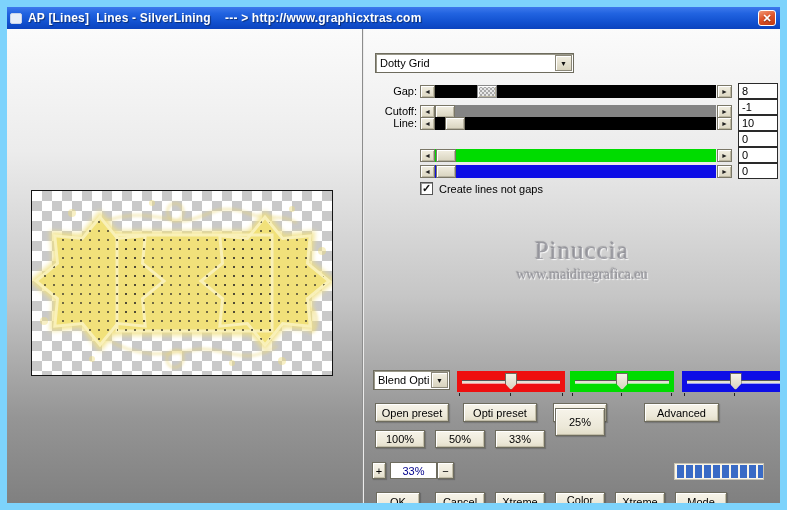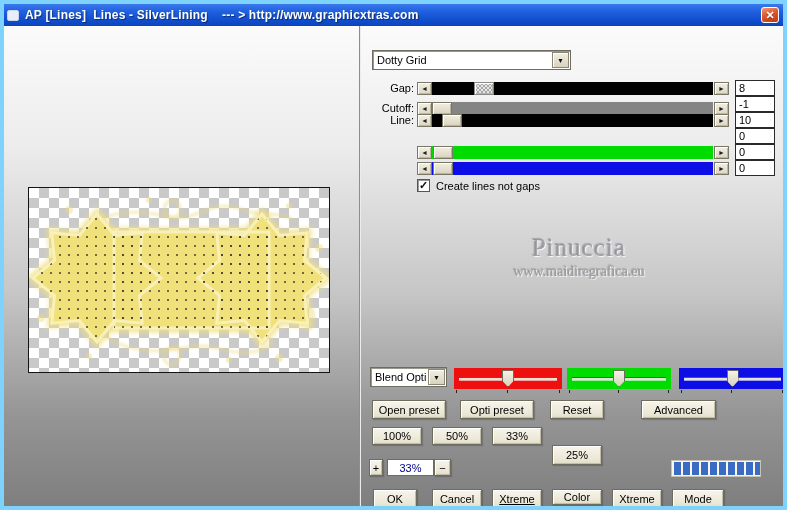--- a/index.html
+++ b/index.html
@@ -1,20 +1,20 @@
 <!DOCTYPE html>
 <html><head>
 <meta charset="utf-8">
 <style>
   * { margin:0; padding:0; box-sizing:border-box; }
   html,body { background:#555; }
   body { font-family:"Liberation Sans", sans-serif; }
   .window{
     position:relative; width:787px; height:510px; overflow:hidden;
-    border:4px solid #7dd3fc; background:#0f766e;
+    border:7px solid #7dd3fc; background:#0f766e;
   }
   
   .titlebar{
     position:absolute; left:0; top:0; width:100%; height:22px;
     background:linear-gradient(180deg,#3d79ec 0%,#2163e0 30%,#1150cf 70%,#0b43be 100%);
     display:flex; align-items:center;
   }
   .app-icon{
     width:12px; height:11px; margin-left:3px; background:#e8eef8;
     border:1px solid #c8d4ea; border-radius:2px;
@@ -353,21 +353,21 @@
     <span class="btick" style="left:778px; top:364px;"></span>
 
     <div class="btn" style="left:368px; top:374px; width:74px; height:19px;">Open preset</div>
     <div class="btn" style="left:456px; top:374px; width:74px; height:19px;">Opti preset</div>
     <div class="btn" style="left:546px; top:374px; width:54px; height:19px;">Reset</div>
     <div class="btn" style="left:637px; top:374px; width:75px; height:19px;">Advanced</div>
 
     <div class="btn" style="left:368px; top:401px; width:50px; height:18px;">100%</div>
     <div class="btn" style="left:428px; top:401px; width:50px; height:18px;">50%</div>
     <div class="btn" style="left:488px; top:401px; width:50px; height:18px;">33%</div>
-    <div class="btn" style="left:548px; top:419px; width:50px; height:20px;">25%</div>
+    <div class="btn" style="left:548px; top:379px; width:50px; height:28px;">25%</div>
 
     <div class="btn" style="left:365px; top:433px; width:14px; height:17px;">+</div>
     <div class="zoom-display" style="top:433px;">33%</div>
     <div class="btn" style="left:430px; top:433px; width:17px; height:17px;">−</div>
 
     <div class="progress" style="top:434px;">
       <span class="pseg"></span>
       <span class="pseg"></span>
       <span class="pseg"></span>
       <span class="pseg"></span>

